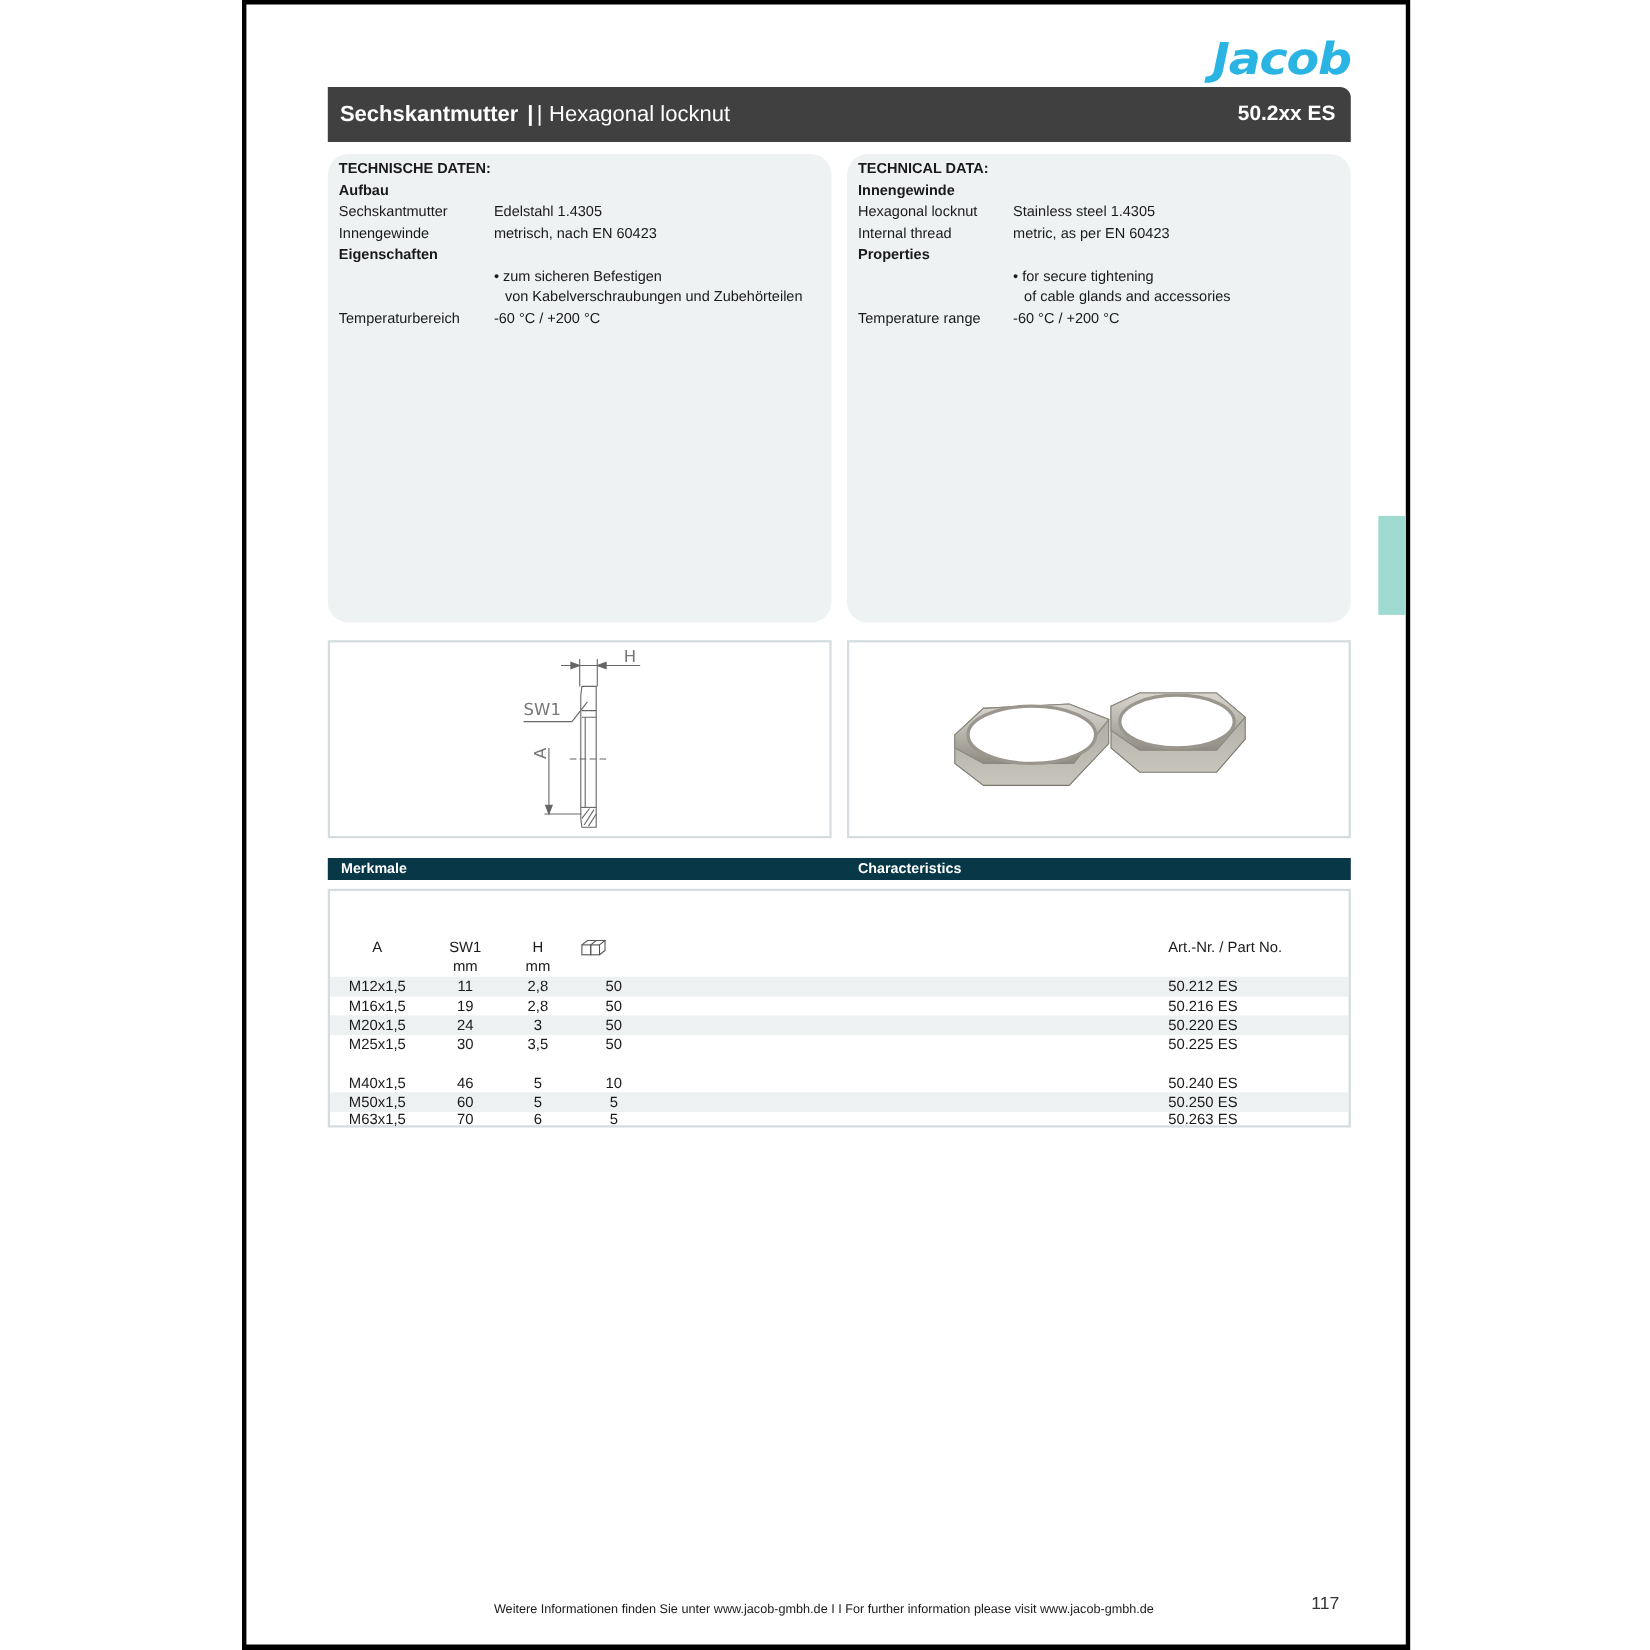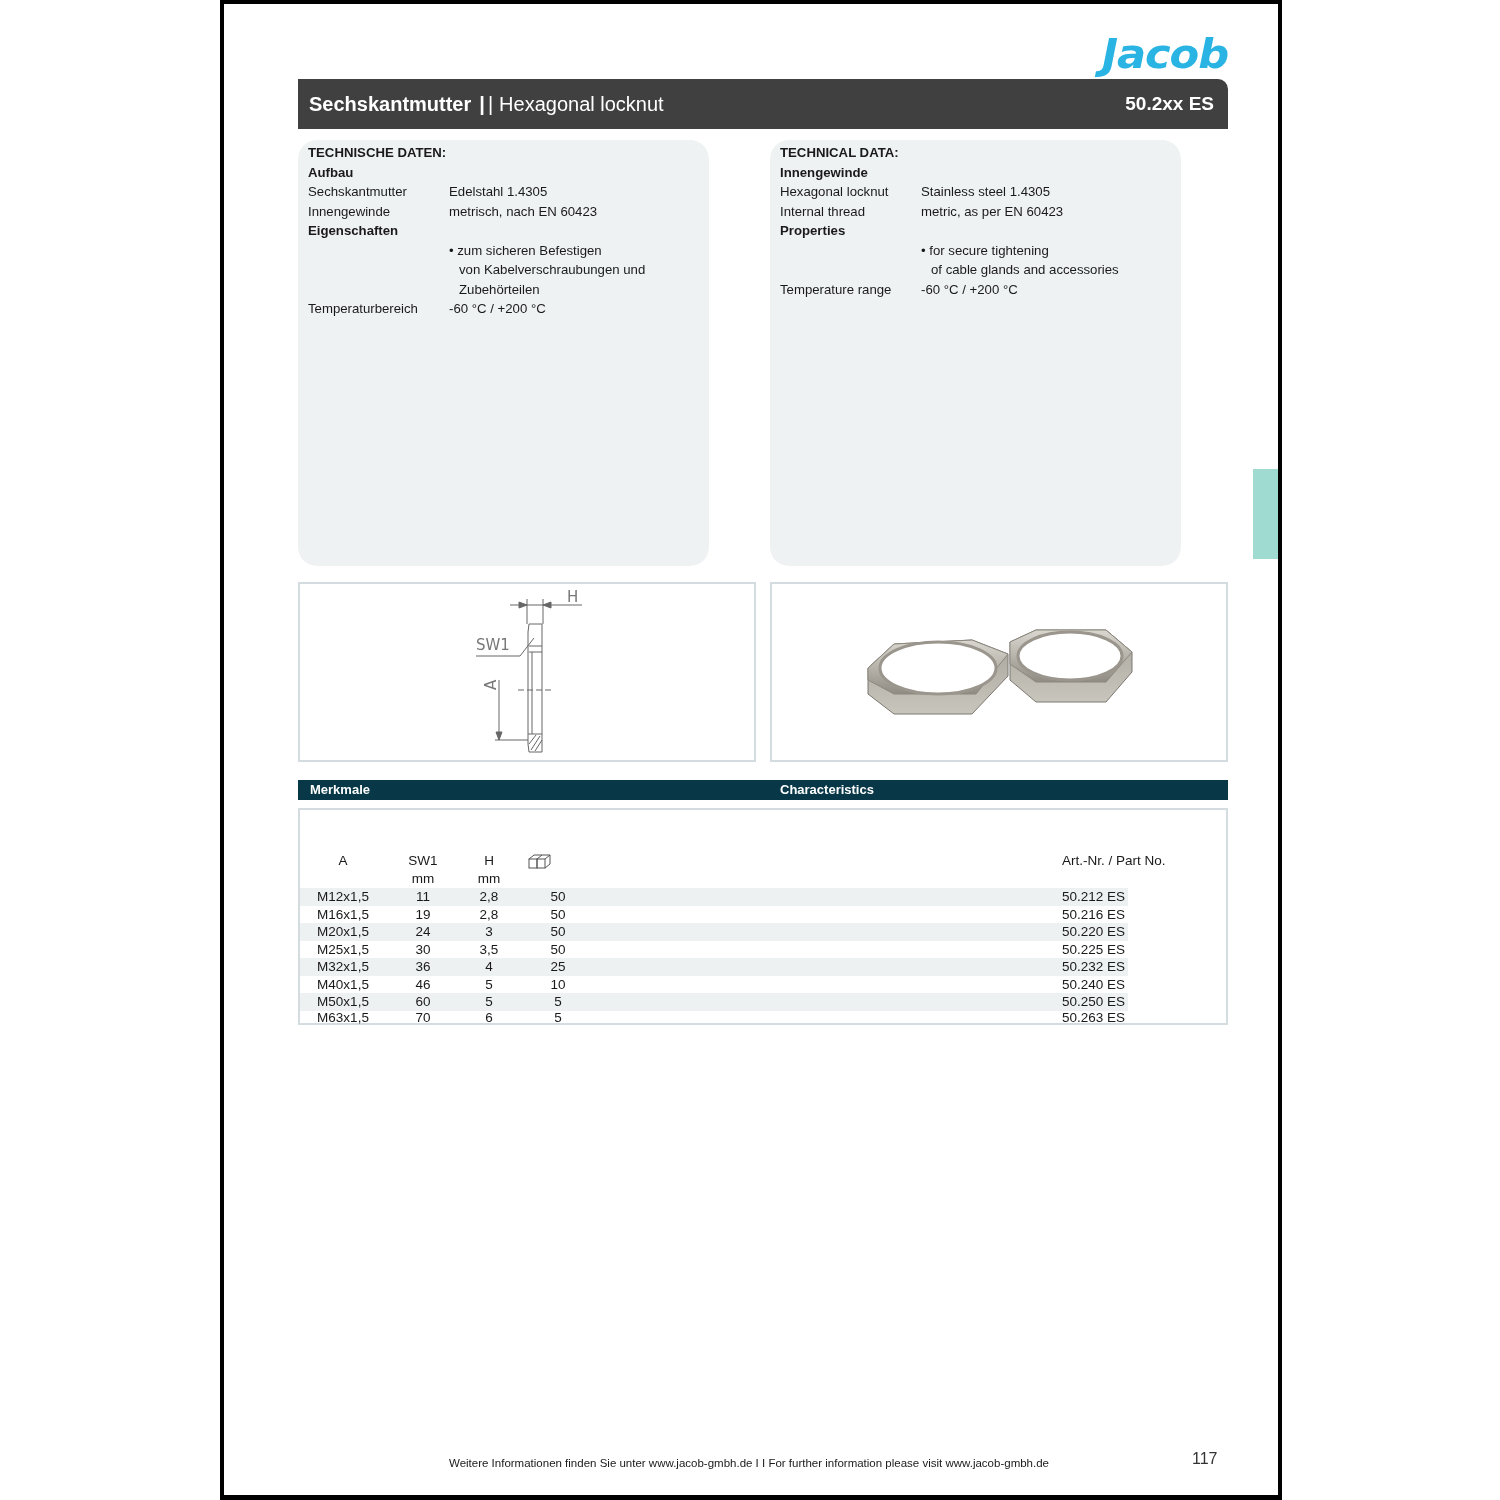--- a/index.html
+++ b/index.html
@@ -24,21 +24,21 @@
     display: flex; align-items: center; justify-content: space-between;
     padding: 0 14px 0 11px;
   }
   .title-bar .title-de { font-weight: bold; font-size: 20px; }
   .title-bar .title-sep { font-weight: bold; font-size: 20px; margin: 0 3px 0 8px; }
   .title-bar .title-sep2 { font-size: 20px; margin-right: 6px; }
   .title-bar .title-en { font-size: 20px; }
   .title-bar .part-code { font-weight: bold; font-size: 19px; }
 
   .tech-panel {
-    position: absolute; top: 140px; width: 411px; height: 426px;
+    position: absolute; top: 140px; width: 458px; height: 426px;
     background: #eff2f3; padding: 3px 10px; font-size: 13.2px; line-height: 19.5px; border-radius: 19px;
   }
   .tech-panel.de { left: 298px; }
   .tech-panel.en { left: 770px; }
   .tech-panel .row { display: flex; }
   .tech-panel .lbl { width: 141px; flex-shrink: 0; }
   .tech-panel .bold { font-weight: bold; }
   .tech-panel .indent { padding-left: 10px; }
 
   .figure-box {
@@ -54,21 +54,21 @@
     line-height: 20px;
   }
   .char-bar .de { position: absolute; left: 12px; }
   .char-bar .en { position: absolute; left: 482px; }
 
   .table-box {
     position: absolute; left: 298px; top: 808px; width: 930px; height: 217px;
     border: 2px solid #d4dcdf; border-bottom-width: 2px; background: #fff;
   }
   .th { position: absolute; font-size: 13.5px; text-align: center; }
-  .tr { position: absolute; left: 0; width: 828px; height: 17.5px; font-size: 13.5px; line-height: 17.5px; }
+  .tr { position: absolute; left: 0; width: 926px; height: 17.5px; font-size: 13.5px; line-height: 17.5px; }
   .tr.shade { background: #eef1f2; }
   .tr span { position: absolute; text-align: center; }
   .c-a { left: 2px; width: 82px; }
   .c-sw { left: 92px; width: 62px; }
   .c-h { left: 158px; width: 62px; }
   .c-q { left: 228px; width: 60px; }
   .c-pn { left: 762px; text-align: left !important; }
 
   .footer-text {
     position: absolute; left: 449px; top: 1457px; font-size: 11.5px; color: #1a1a1a;
@@ -255,27 +255,20 @@
     <span class="c-q">50</span>
     <span class="c-pn">50.220 ES</span>
   </div>
   <div class="tr" style="top:130.5px;">
     <span class="c-a">M25x1,5</span>
     <span class="c-sw">30</span>
     <span class="c-h">3,5</span>
     <span class="c-q">50</span>
     <span class="c-pn">50.225 ES</span>
   </div>
-  <div class="tr shade" style="top:148px;">
-    <span class="c-a">M32x1,5</span>
-    <span class="c-sw">36</span>
-    <span class="c-h">4</span>
-    <span class="c-q">25</span>
-    <span class="c-pn">50.232 ES</span>
-  </div>
   <div class="tr" style="top:165.5px;">
     <span class="c-a">M40x1,5</span>
     <span class="c-sw">46</span>
     <span class="c-h">5</span>
     <span class="c-q">10</span>
     <span class="c-pn">50.240 ES</span>
   </div>
   <div class="tr shade" style="top:183px;">
     <span class="c-a">M50x1,5</span>
     <span class="c-sw">60</span>

